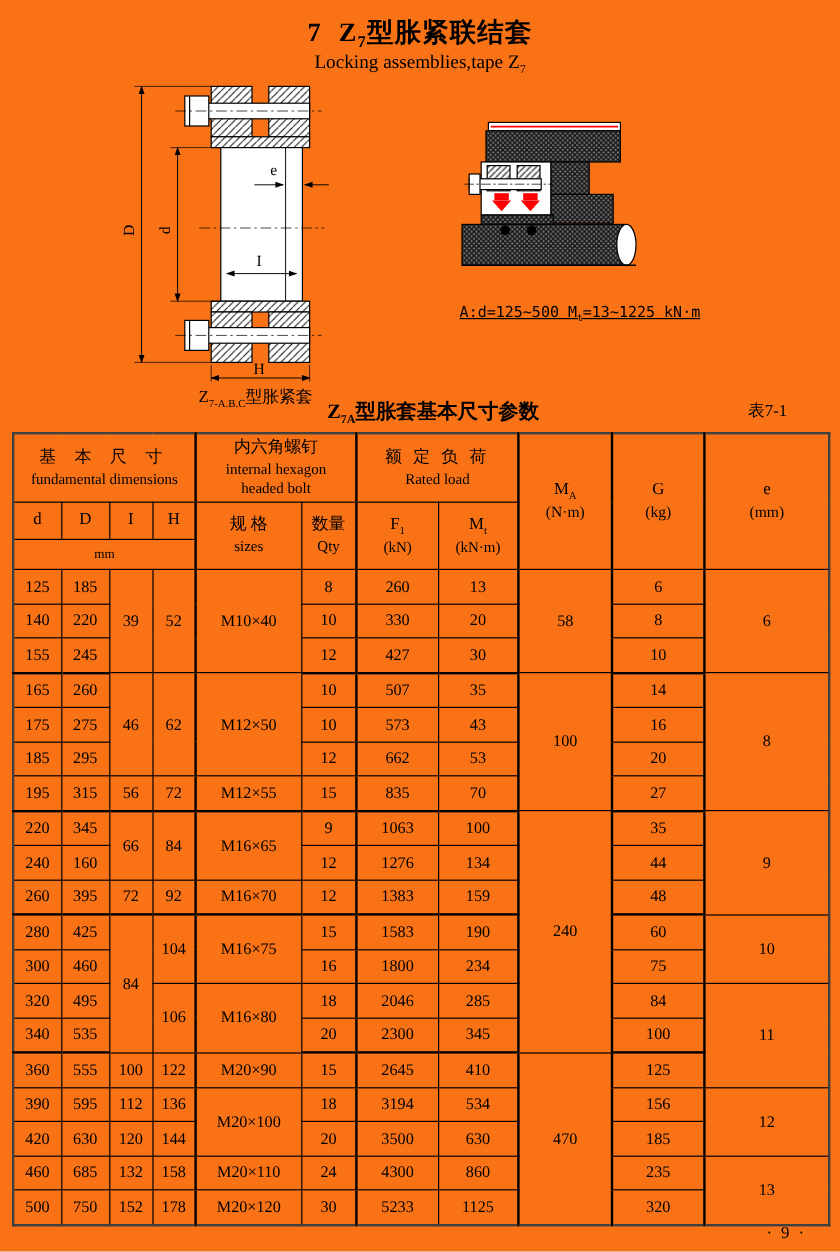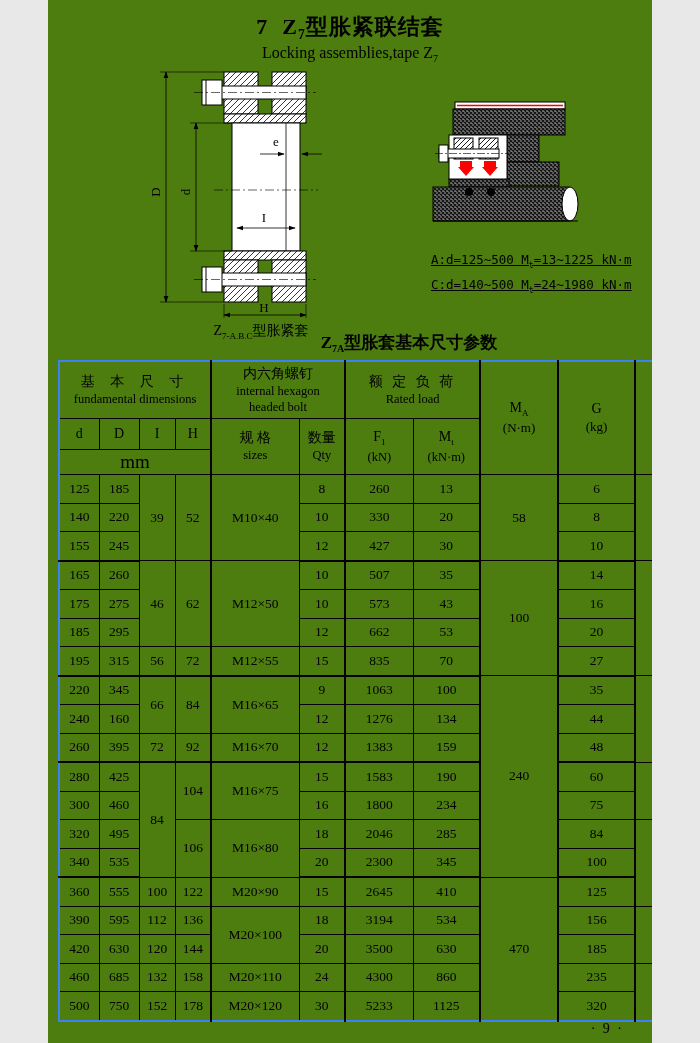--- a/index.html
+++ b/index.html
@@ -1,18 +1,18 @@
 <!DOCTYPE html>
 <html><head>
 <meta charset="utf-8">
 <style>
   html,body { margin:0; padding:0; background:#e8e8e8; }
   .page {
-    position:relative; width:604px; height:1043px; margin:0 auto;
-    background:#4d7c0f; color:#000;
+    position:relative; width:700px; height:1043px; margin:0 auto;
+    background:#f97316; color:#000;
     font-family:"Liberation Serif","DejaVu Serif",serif;
     overflow:hidden;
   }
   
   .doc-head { text-align:center; padding-top:12px; }
   .doc-title { font-size:22px; font-weight:bold; letter-spacing:1px; }
   .doc-title .num { margin-right:14px; }
   .doc-title sub, .doc-sub sub { font-size:0.62em; }
   .doc-sub { font-size:16px; margin-top:1px; }
 
@@ -28,29 +28,29 @@
   .notes sub { font-size:8px; }
 
   
   .table-title-row { position:absolute; top:331px; left:0; width:700px; height:26px; }
   .table-title { position:absolute; left:11px; width:700px; text-align:center; font-size:17px; font-weight:bold; }
   .table-title sub { font-size:10px; }
   .table-tag { position:absolute; right:44px; top:3px; font-size:14px; font-weight:normal; }
 
   
   .main-table { position:absolute; top:360px; left:10px; }
-  table { border-collapse:collapse; table-layout:fixed; width:680px; border:2px solid #3b82f6; }
+  table { border-collapse:collapse; table-layout:fixed; width:680px; border:2px solid #404040; }
   th,td { border:1px solid #000; text-align:center; vertical-align:middle; padding:0; overflow:hidden; }
   thead th { font-weight:normal; }
   td { height:27.5px; font-size:13.5px; }
   .g-left { border-left-width:2px; }
   tr.thick-bottom td { border-bottom-width:2px; }
   .hrow1 th { height:56px; }
   .hrow2 th { height:30px; font-size:14px; }
-  .hrow3 th { height:24px; font-size:19px; }
+  .hrow3 th { height:24px; font-size:11px; }
   .zh { font-size:14px; }
   .zh.sp6 { letter-spacing:6px; }
   .zh.sp3 { letter-spacing:3px; }
   .en { font-size:12.5px; }
   .hstack { line-height:1.3; }
   .unitcell { display:flex; flex-direction:column; justify-content:center; align-items:center; gap:2px; font-size:14px; height:100%; }
   .unitcell .u { font-size:13px; }
   th sub { font-size:9px; }
 
   .page-num { position:absolute; bottom:6px; right:28px; font-size:14px; letter-spacing:2px; }
@@ -174,21 +174,20 @@
         <path d="M51,74 L67,74 L59,83 z"></path>
       </g>
 
       <g fill="#000">
         <circle cx="38" cy="99" r="4"></circle>
         <circle cx="60" cy="99" r="4"></circle>
       </g>
     </svg>
     <div class="notes">
       <div><span>A:d=125~500 M</span><sub>t</sub><span>=13~1225 kN·m</span></div>
-      <div><span>C:d=140~500 M</span><sub>t</sub><span>=24~1980 kN·m</span></div>
     </div>
   </div>
 
   <div class="table-title-row">
     <div class="table-title">
       <span>Z</span><sub>7A</sub><span>型胀套基本尺寸参数</span>
     </div>
     <div class="table-tag">表7-1</div>
   </div>
 

